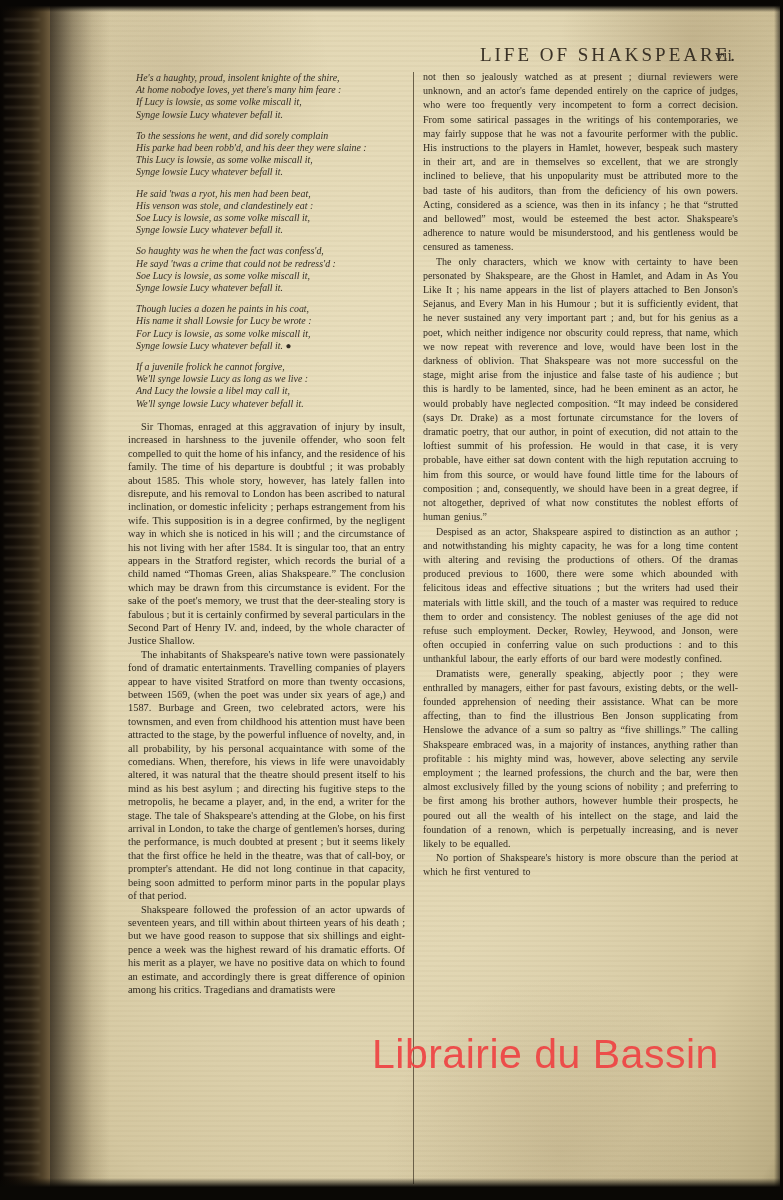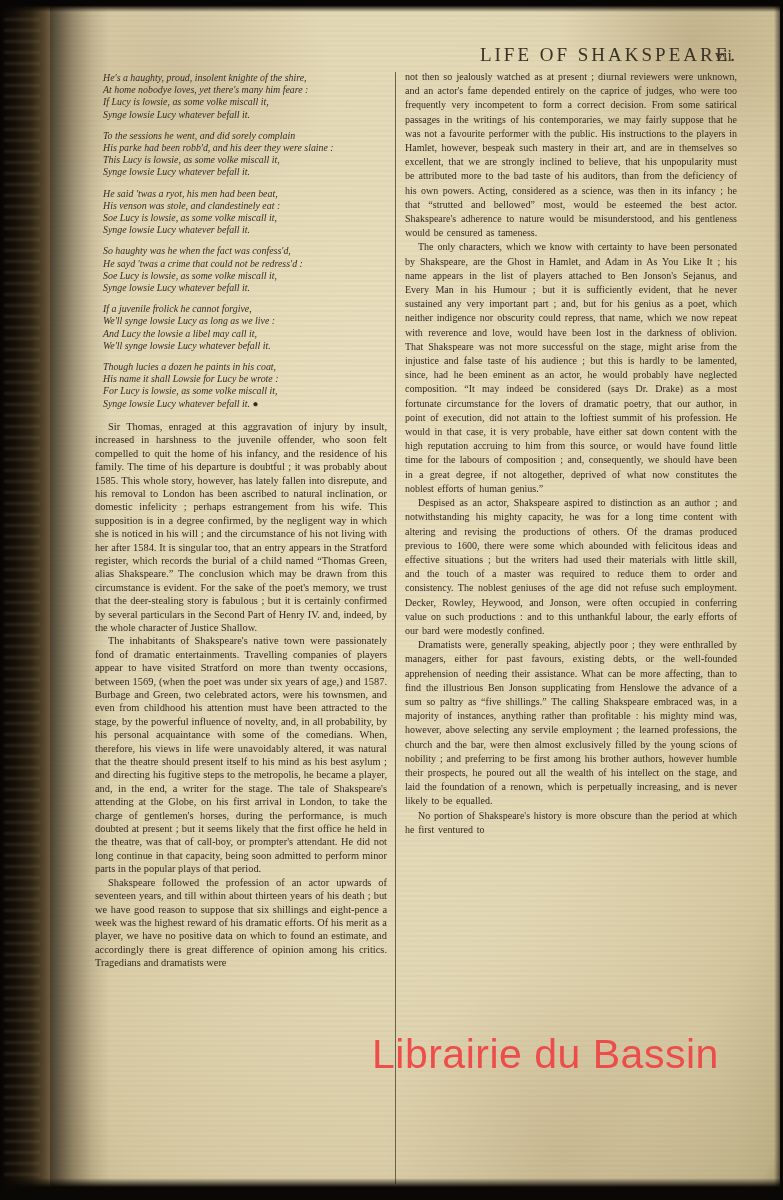--- a/index.html
+++ b/index.html
@@ -42,21 +42,21 @@
 
   .header { position:absolute; left:95px; top:44px; width:643px; height:20px; color:#3a3226; }
   .title  { text-align:right; font-size:19px; letter-spacing:3px; }
   .pagenum{ position:absolute; right:6px; top:3px; font-size:16px; }
 
   .columns {
     position:absolute; left:95px; top:70px; width:643px; height:1114px;
     display:flex; overflow:hidden; color:#2f2920;
   }
   .col { text-align:justify; }
-  .col.left  { width:292px; font-size:10.4px; line-height:13.4px; }
+  .col.left  { width:292px; font-size:10.4px; line-height:13.4px;margin-left:33px; }
   .divider   { width:1px; background:#6a5f48; margin:2px 9px 0 8px; }
   .col.right { width:332px; font-size:10px; line-height:14.2px; word-spacing:1.2px; }
 
   .para { text-indent:13px; }
   .col.right > .para:first-child { text-indent:0; }
 
   .poem { margin:2px 0 10px 8px; font-style:italic; font-size:9.9px; line-height:12.2px;
           text-align:left; color:#332c22; }
   .stanza { white-space:pre-line; margin-bottom:9px; }
 
@@ -91,28 +91,28 @@
 This Lucy is lowsie, as some volke miscall it,
 Synge lowsie Lucy whatever befall it.</div>
           <div class="stanza">He said 'twas a ryot, his men had been beat,
 His venson was stole, and clandestinely eat :
 Soe Lucy is lowsie, as some volke miscall it,
 Synge lowsie Lucy whatever befall it.</div>
           <div class="stanza">So haughty was he when the fact was confess'd,
 He sayd 'twas a crime that could not be redress'd :
 Soe Lucy is lowsie, as some volke miscall it,
 Synge lowsie Lucy whatever befall it.</div>
+          <div class="stanza">Though lucies a dozen he paints in his coat,
+His name it shall Lowsie for Lucy be wrote :
+For Lucy is lowsie, as some volke miscall it,
+Synge lowsie Lucy whatever befall it.  ●</div>
           <div class="stanza">If a juvenile frolick he cannot forgive,
 We'll synge lowsie Lucy as long as we live :
 And Lucy the lowsie a libel may call it,
 We'll synge lowsie Lucy whatever befall it.</div>
-          <div class="stanza">Though lucies a dozen he paints in his coat,
-His name it shall Lowsie for Lucy be wrote :
-For Lucy is lowsie, as some volke miscall it,
-Synge lowsie Lucy whatever befall it.  ●</div>
         </div>
       <div>
           <div class="para">Sir Thomas, enraged at this aggravation of injury by insult, increased in harshness to the juvenile offender, who soon felt compelled to quit the home of his infancy, and the residence of his family. The time of his departure is doubtful ; it was probably about 1585. This whole story, however, has lately fallen into disrepute, and his removal to London has been ascribed to natural inclination, or domestic infelicity ; perhaps estrangement from his wife. This supposition is in a degree confirmed, by the negligent way in which she is noticed in his will ; and the circumstance of his not living with her after 1584. It is singular too, that an entry appears in the Stratford register, which records the burial of a child named “Thomas Green, alias Shakspeare.” The conclusion which may be drawn from this circumstance is evident. For the sake of the poet's memory, we trust that the deer-stealing story is fabulous ; but it is certainly confirmed by several particulars in the Second Part of Henry IV. and, indeed, by the whole character of Justice Shallow.</div>
           <div class="para">The inhabitants of Shakspeare's native town were passionately fond of dramatic entertainments. Travelling companies of players appear to have visited Stratford on more than twenty occasions, between 1569, (when the poet was under six years of age,) and 1587. Burbage and Green, two celebrated actors, were his townsmen, and even from childhood his attention must have been attracted to the stage, by the powerful influence of novelty, and, in all probability, by his personal acquaintance with some of the comedians. When, therefore, his views in life were unavoidably altered, it was natural that the theatre should present itself to his mind as his best asylum ; and directing his fugitive steps to the metropolis, he became a player, and, in the end, a writer for the stage. The tale of Shakspeare's attending at the Globe, on his first arrival in London, to take the charge of gentlemen's horses, during the performance, is much doubted at present ; but it seems likely that the first office he held in the theatre, was that of call-boy, or prompter's attendant. He did not long continue in that capacity, being soon admitted to perform minor parts in the popular plays of that period.</div>
           <div class="para">Shakspeare followed the profession of an actor upwards of seventeen years, and till within about thirteen years of his death ; but we have good reason to suppose that six shillings and eight-pence a week was the highest reward of his dramatic efforts. Of his merit as a player, we have no positive data on which to found an estimate, and accordingly there is great difference of opinion among his critics. Tragedians and dramatists were</div>
         </div>
     </div>
     <div class="divider"></div>
     <div class="col right">
         <div class="para">not then so jealously watched as at present ; diurnal reviewers were unknown, and an actor's fame depended entirely on the caprice of judges, who were too frequently very incompetent to form a correct decision. From some satirical passages in the writings of his contemporaries, we may fairly suppose that he was not a favourite performer with the public. His instructions to the players in Hamlet, however, bespeak such mastery in their art, and are in themselves so excellent, that we are strongly inclined to believe, that his unpopularity must be attributed more to the bad taste of his auditors, than from the deficiency of his own powers. Acting, considered as a science, was then in its infancy ; he that “strutted and bellowed” most, would be esteemed the best actor. Shakspeare's adherence to nature would be misunderstood, and his gentleness would be censured as tameness.</div>

